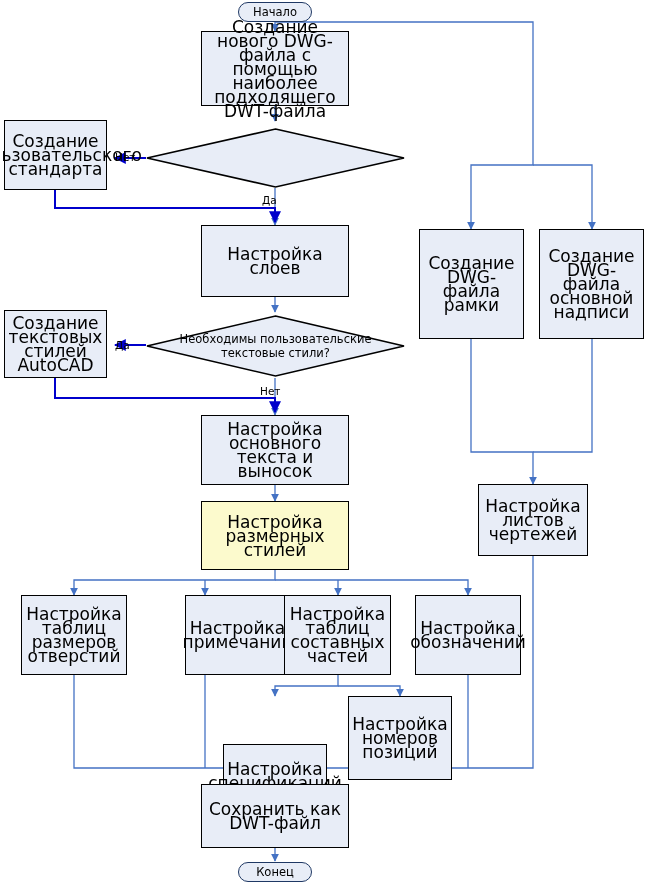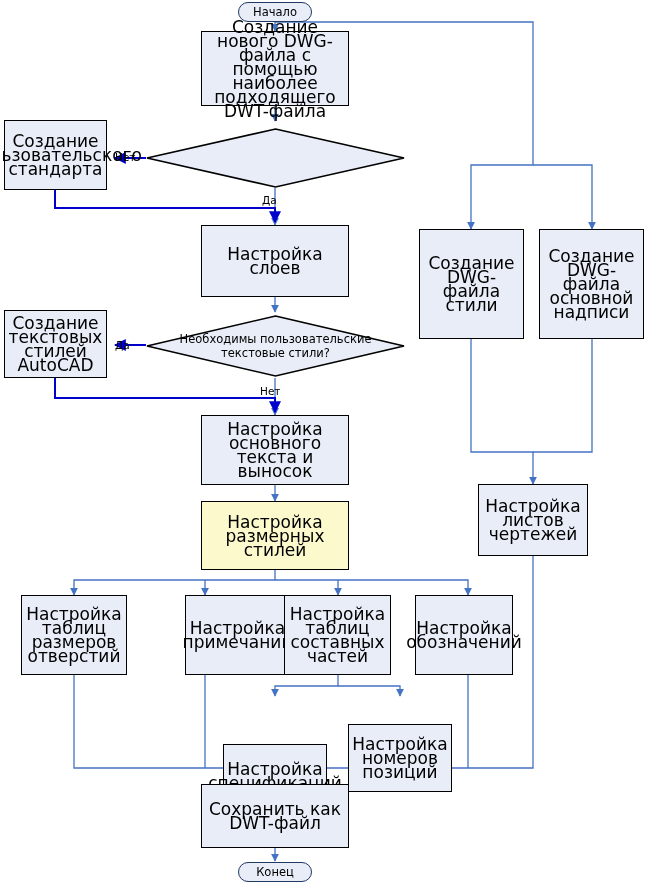--- a/index.html
+++ b/index.html
@@ -195,42 +195,42 @@
   </div>
 
   <div class="node process" style="left:153px; top:595px; width:105px; height:80px;margin-left:32px;">
     <span class="inner">Настройка примечаний</span>
   </div>
 
   <div class="node process" style="left:284px; top:595px; width:107px; height:80px;">
     <span class="inner">Настройка таблиц составных частей</span>
   </div>
 
-  <div class="node process" style="left:415px; top:595px; width:98px; height:80px;">
+  <div class="node process" style="left:415px; top:595px; width:106px; height:80px;">
     <span class="inner">Настройка обозначений</span>
   </div>
 
   <div class="node process" style="left:223px; top:696px; width:104px; height:64px;margin-top:48px;">
     <span class="inner">Настройка спецификаций</span>
   </div>
 
-  <div class="node process" style="left:348px; top:696px; width:104px; height:68px;margin-top:28px;">
+  <div class="node process" style="left:348px; top:696px; width:104px; height:84px;">
     <span class="inner">Настройка номеров позиций</span>
   </div>
 
   <div class="node process" style="left:201px; top:784px; width:148px; height:64px;">
     <span class="inner">Сохранить как DWT-файл</span>
   </div>
 
   <div class="node terminator" style="left:238px; top:862px; width:74px; height:20px;">
     <span class="inner">Конец</span>
   </div>
 
   <div class="node process" style="left:419px; top:229px; width:105px; height:110px;">
-    <span class="inner">Создание DWG-файла стили</span>
+    <span class="inner">Создание DWG-файла рамки</span>
   </div>
 
   <div class="node process" style="left:539px; top:229px; width:105px; height:110px;">
     <span class="inner">Создание DWG-файла основной надписи</span>
   </div>
 
   <div class="node process" style="left:478px; top:484px; width:110px; height:72px;">
     <span class="inner">Настройка листов чертежей</span>
   </div>
 

